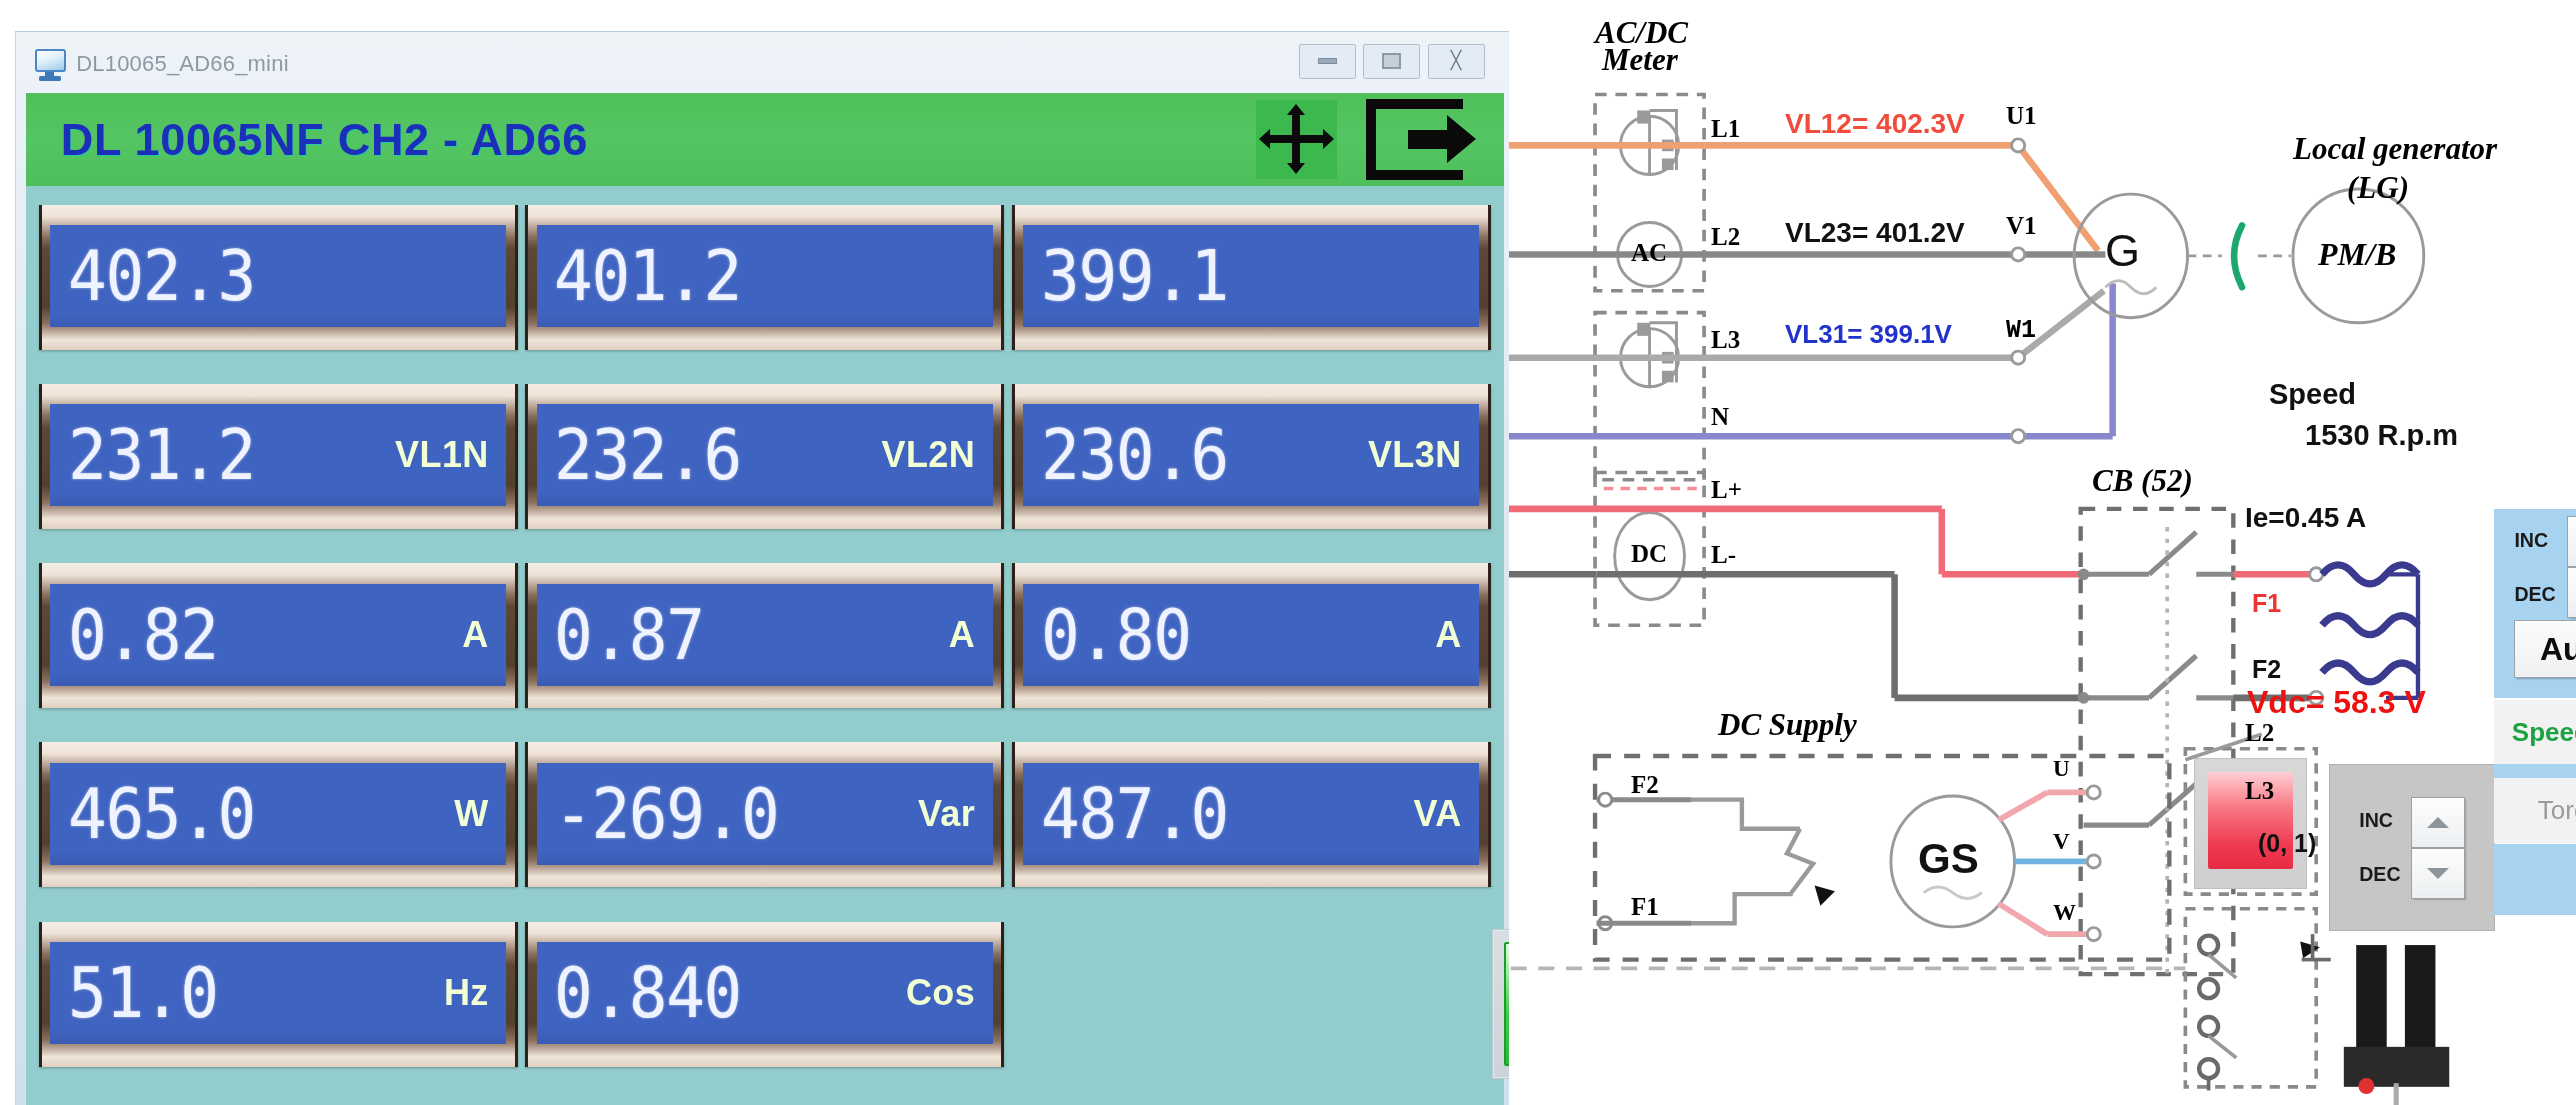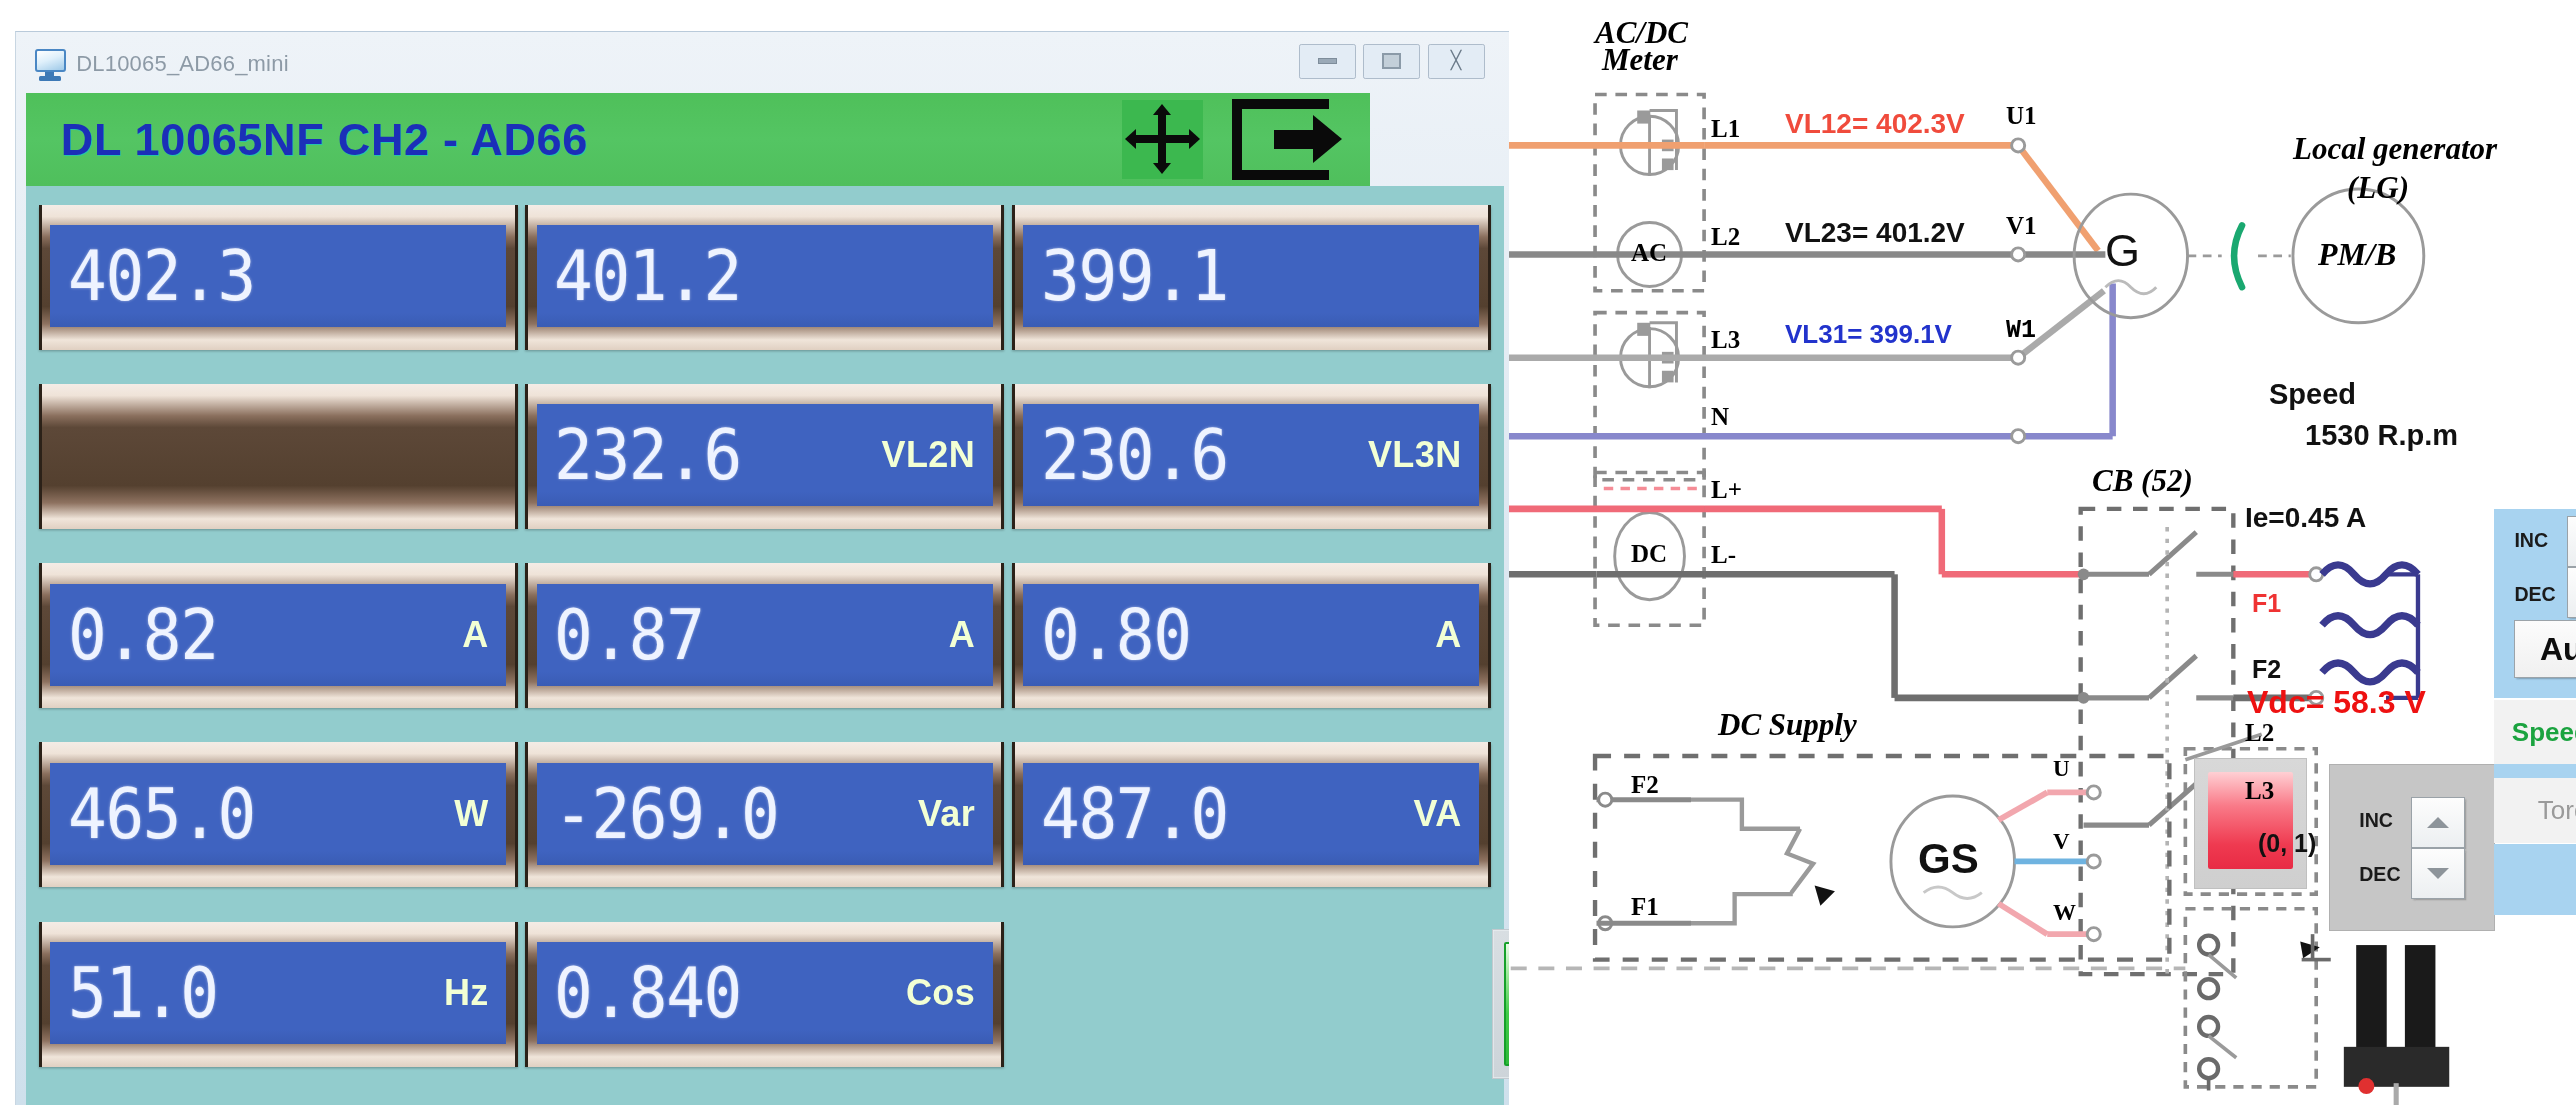--- a/index.html
+++ b/index.html
@@ -46,21 +46,21 @@
   .wbtn {
     width: 57px; height: 35px; background: #e3ecf5;
     border: 0.7px solid #aebccb; border-radius: 2.2px;
     display: flex; align-items: center; justify-content: center;
   }
   .wbtn .glyph { font-size: 17.5px; color: #6c7b8a; line-height: 1; }
   .wbtn .bar-glyph { width: 19px; height: 6.5px; background: #9aa9b7; border: 0.7px solid #7e8d9b; }
   .wbtn .box-glyph { width: 19px; height: 15.3px; border: 2.2px solid #8b9aa8; background: #c3cfd9; }
 
   #app-header {
-    position: absolute; left: 10.2px; top: 61px; width: 1344px; height: 93px;
+    position: absolute; left: 10.2px; top: 61px; width: 1478px; height: 93px;
     background: linear-gradient(180deg,#4fc05a 0%, #54c563 50%, #4fbf5c 100%);
     display: flex; align-items: center;
   }
   #app-title {
     margin-left: 35px; font-size: 45px; font-weight: bold;
     color: #1b2fb8; letter-spacing: 0.7px; white-space: nowrap;
     text-shadow: 0.7px 0.7px 0 rgba(0,200,230,.55);
   }
   #header-icons { position: absolute; right: 29px; top: 5.8px; display: flex; align-items: center; gap: 29px; }
   .move-icon { width: 81px; height: 79px; position: relative; background: #3cb84f; }
@@ -260,20 +260,24 @@
         <div class="meter-cell">
             <div class="meter-bezel"></div>
           <div class="meter-screen">
               <span class="lcd-value">399.1</span>
               <span class="lcd-unit"></span>
             </div>
           </div>
 
         <div class="meter-cell">
             <div class="meter-bezel"></div>
+          <div class="meter-screen">
+              <span class="lcd-value">231.2</span>
+              <span class="lcd-unit">VL1N</span>
+            </div>
           </div>
 
         <div class="meter-cell">
             <div class="meter-bezel"></div>
           <div class="meter-screen">
               <span class="lcd-value">232.6</span>
               <span class="lcd-unit">VL2N</span>
             </div>
           </div>
 

